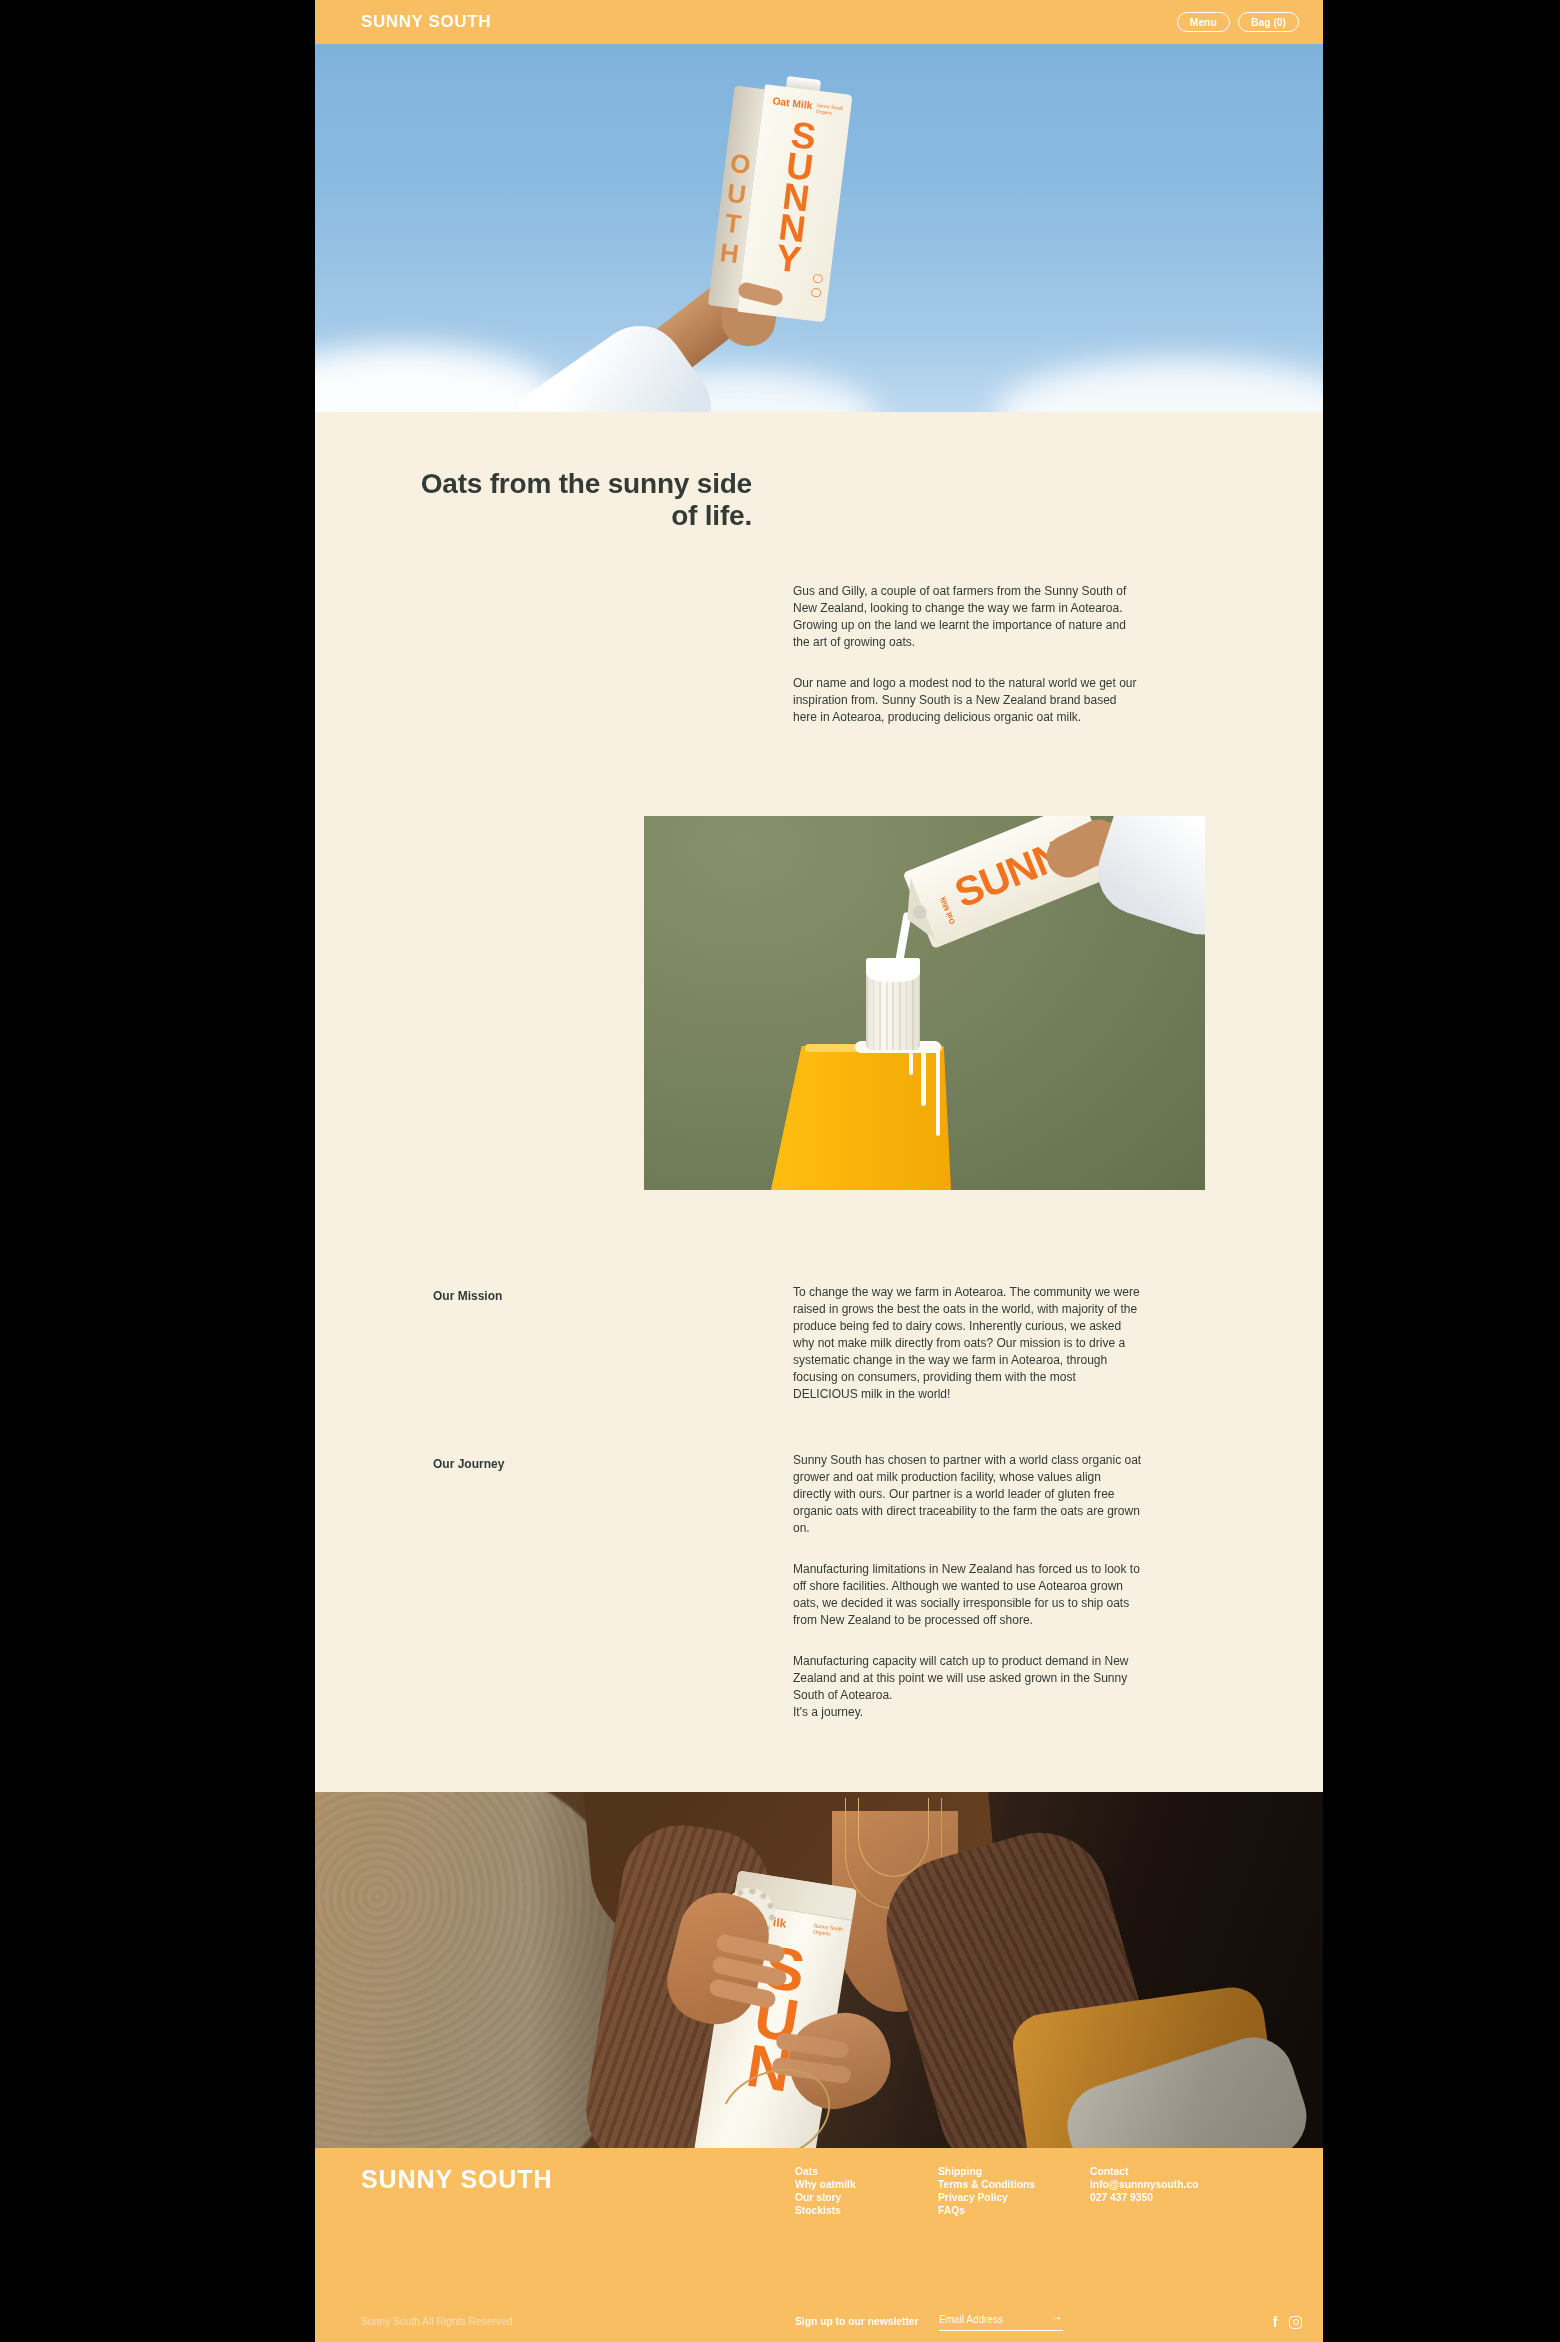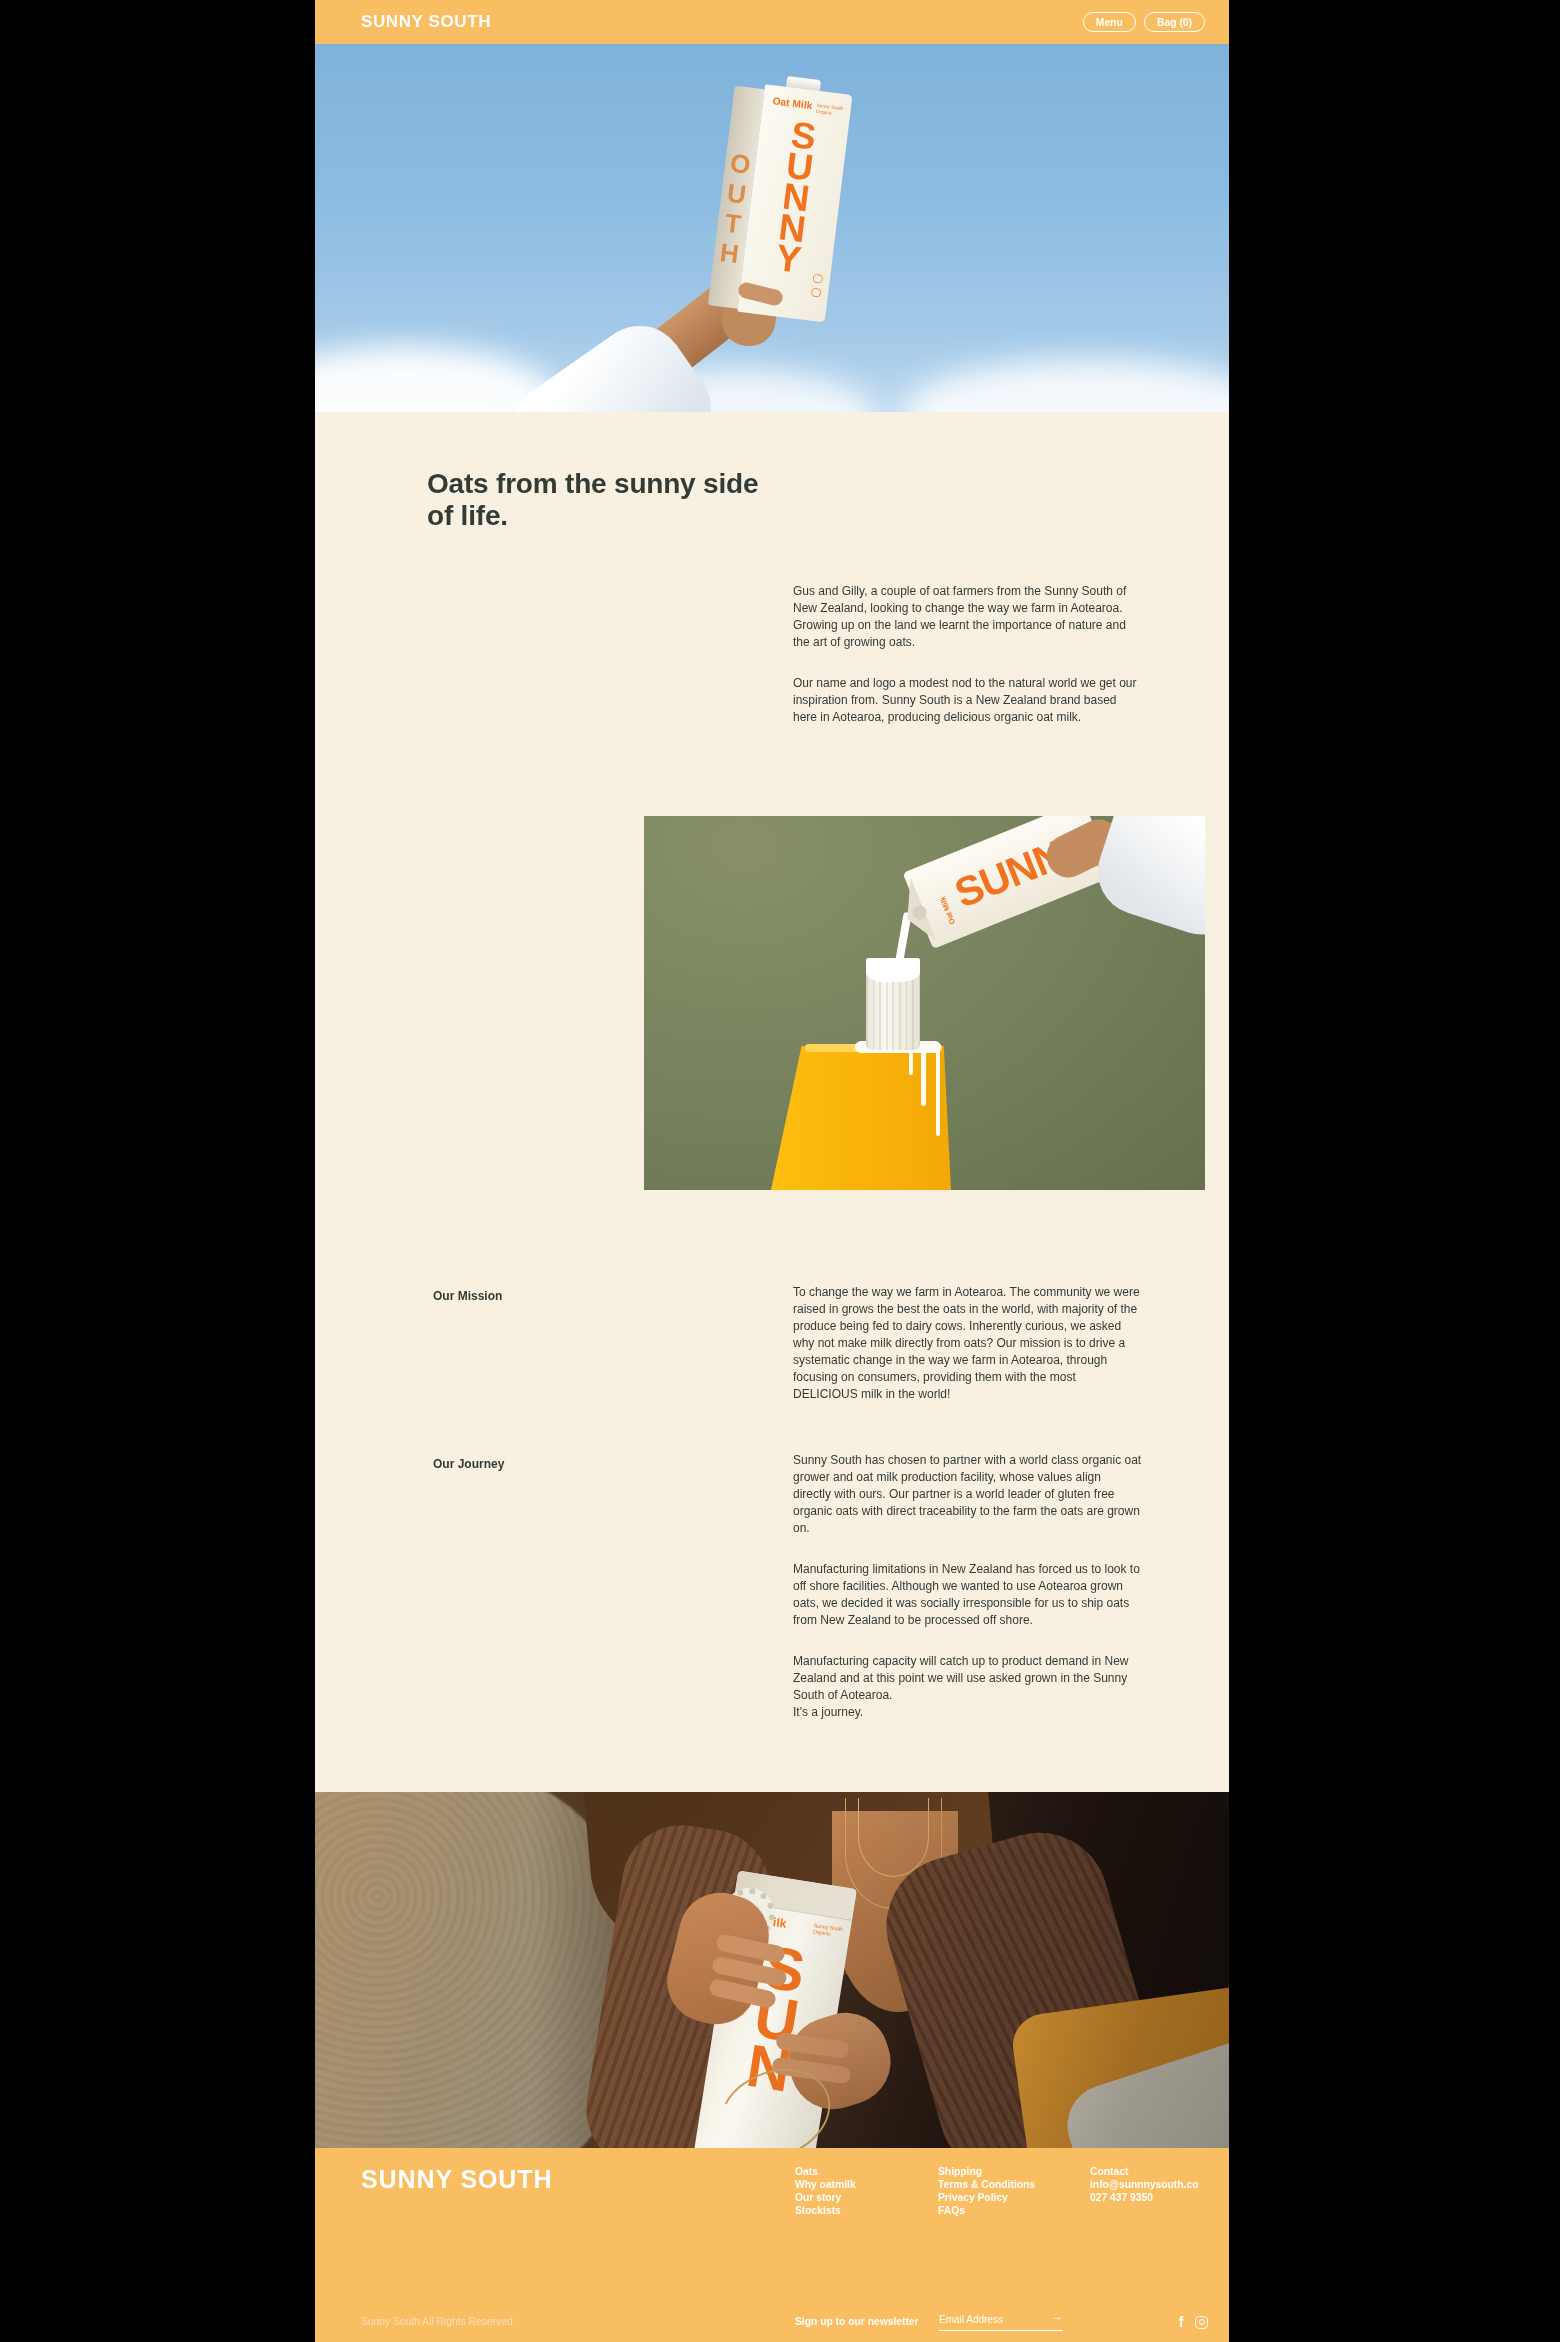--- a/index.html
+++ b/index.html
@@ -1,17 +1,17 @@
 <!DOCTYPE html>
 <html style="--orange: #f9bd62; --cream: #f8f1e2; --ink: #333b36; --carton-orange: #f2731f;font-size:15px"><head>
 <meta charset="utf-8">
 <style>
   html,body{margin:0;padding:0;background:#000;}
   *{box-sizing:border-box;}
-  .page{width:914px;margin-left:315px;font-family:"Liberation Sans",sans-serif;background:var(--cream,#f8f1e2);}
+  .page{width:1008px;margin-left:315px;font-family:"Liberation Sans",sans-serif;background:var(--cream,#f8f1e2);}
 
   
   .header{height:44px;background:var(--orange,#f9bd62);display:flex;align-items:center;justify-content:space-between;padding:0 24px 0 46px;}
   .logo{color:#fff;font-weight:900;font-size:17px;letter-spacing:0.6px;}
   .header-actions{display:flex;gap:8.4px;}
   .pill{border:1.3px solid #fff;border-radius:936px;background:transparent;color:#fff;font-size:10.3px;font-weight:700;padding:3.7px 12px;font-family:"Liberation Sans",sans-serif;cursor:pointer;}
 
   
   .hero{position:relative;height:368px;overflow:hidden;background:linear-gradient(180deg,#7fb2db 0%,#8cbbe1 40%,#a3c9e8 78%,#bdd9f0 100%);}
   .cloud{position:absolute;background:#fff;border-radius:50%;filter:blur(15px);}
@@ -29,21 +29,21 @@
   .hc-product{color:var(--carton-orange,#f2731f);font-weight:700;font-size:10.3px;}
   .hc-sub{color:var(--carton-orange,#f2731f);font-size:4.7px;line-height:5.6px;text-align:left;padding-top:1.9px;}
   .hc-brand{margin-top:7.5px;display:flex;flex-direction:column;align-items:center;color:var(--carton-orange,#f2731f);font-weight:900;font-size:37px;line-height:31px;letter-spacing:-0.9px;}
   .hc-badges{position:absolute;right:7.5px;bottom:24px;display:flex;flex-direction:column;gap:4.7px;}
   .hc-badge{width:9.4px;height:9.4px;border:0.9px solid var(--carton-orange,#f2731f);border-radius:50%;opacity:.75;}
   .hero-thumb{position:absolute;left:423px;top:242px;width:45px;height:16px;border-radius:8.4px;background:#cb9569;transform:rotate(14deg);}
   .hero-sleeve{position:absolute;left:200px;top:307px;width:192px;height:136px;border-radius:45px;background:linear-gradient(160deg,#ffffff 20%,#dde6ee 80%);transform:rotate(-35deg);}
 
   
   .cream{height:1380px;overflow:hidden;padding-top:56px;background:var(--cream,#f8f1e2);color:var(--ink,#333b36);}
-  .intro-heading{margin:0 0 0 112px;width:356px;font-size:28px;line-height:32px;font-weight:700;letter-spacing:-0.2px;color:var(--ink,#333b36);}
+  .intro-heading{margin:0 0 0 81px;width:356px;font-size:28px;line-height:32px;font-weight:700;letter-spacing:-0.2px;color:var(--ink,#333b36);text-align:right;}
   .body-text{font-size:12px;line-height:17px;color:var(--ink,#333b36);}
   .body-text p{margin:0;}
   .body-text p + p{margin-top:24px;}
   .intro-body{margin:51px 0 0 478px;width:349px;}
 
   .mid{position:relative;width:561px;height:374px;margin:90px 0 0 329px;overflow:hidden;background:radial-gradient(130% 150% at 18% 8%,#87906a 0%,#76815d 45%,#606b48 100%);}
   .plinth{position:absolute;left:127px;top:230px;width:180px;height:144px;background:linear-gradient(90deg,#ffbe10,#f3a805);clip-path:polygon(17% 0,96% 0,100% 100%,0 100%);}
   .plinth-top{position:absolute;left:161px;top:228px;width:137px;height:8.4px;border-radius:3.7px;background:#ffd65a;}
   .spill{position:absolute;left:211px;top:225px;width:86px;height:12px;border-radius:6.6px;background:#fdfbf4;}
   .drip{position:absolute;background:#fdfbf4;border-radius:2.8px;}

